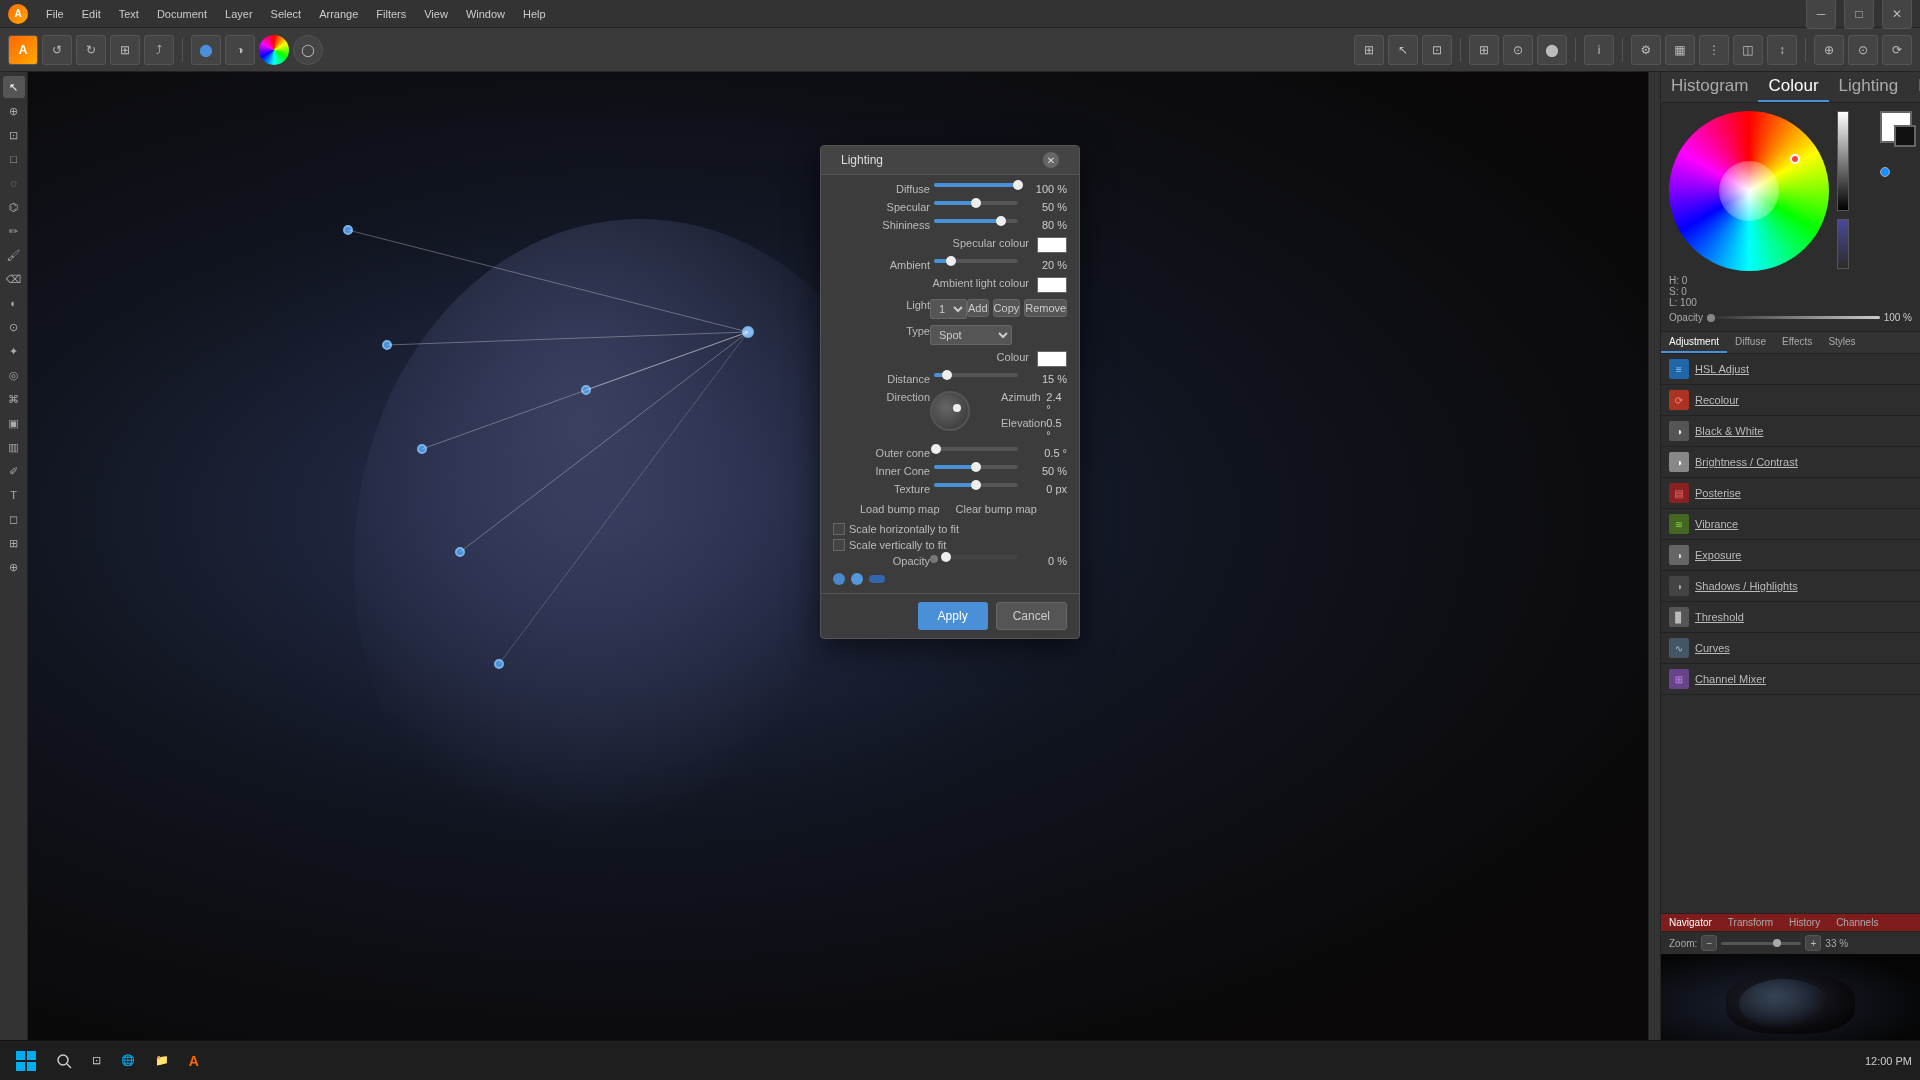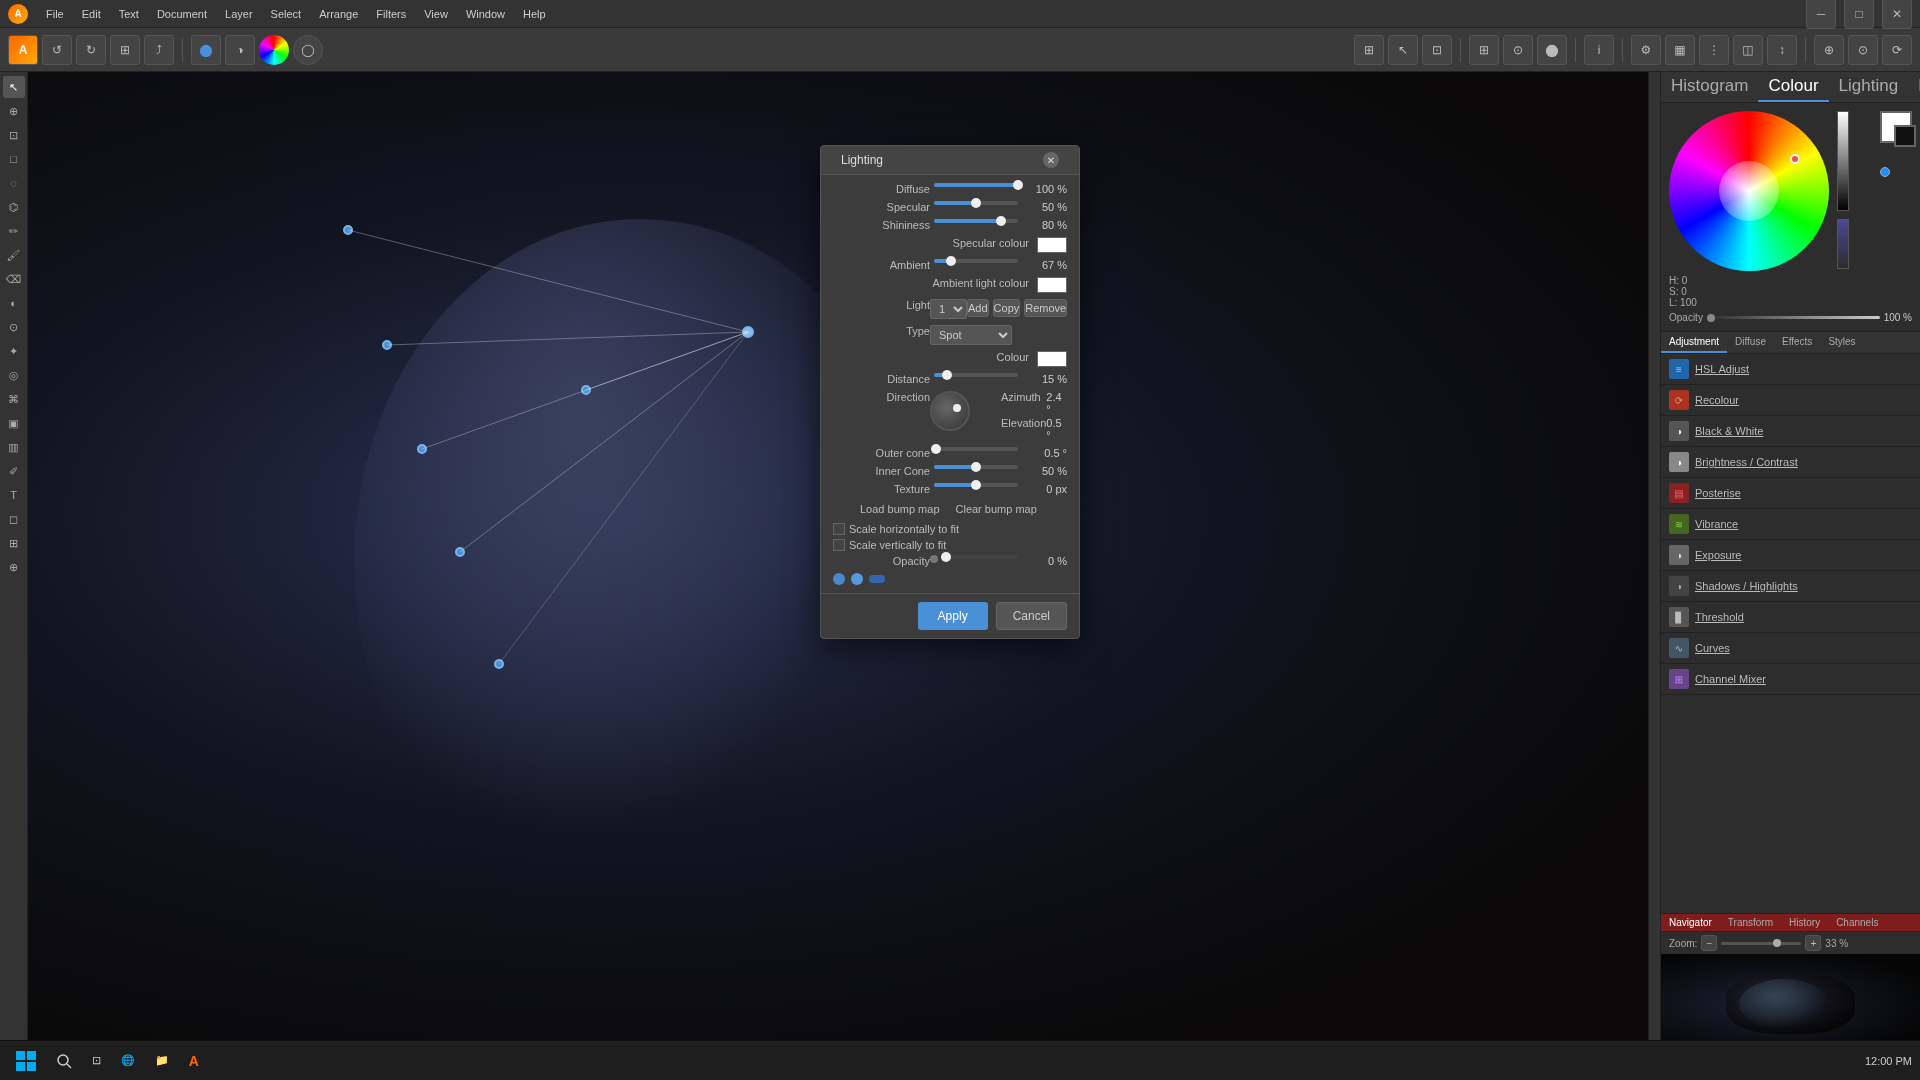--- a/index.html
+++ b/index.html
@@ -866,21 +866,21 @@
         <span class="dialog-label" style="width:auto;">Specular colour</span>
         <div class="color-box" style="margin-left:8px;"></div>
       </div>
 
       <div class="dialog-row">
         <span class="dialog-label">Ambient</span>
         <div class="slider-track" style="width:50px; margin: 0 4px;">
           <div class="slider-fill" style="width:20%;"></div>
           <div class="slider-thumb" style="left:20%;"></div>
         </div>
-        <span class="dialog-value">67 %</span>
+        <span class="dialog-value">20 %</span>
       </div>
 
       <div class="dialog-row" style="justify-content: flex-end;">
         <span class="dialog-label" style="width:auto;">Ambient light colour</span>
         <div class="color-box" style="margin-left:8px;"></div>
       </div>
 
       <div class="dialog-row">
         <span class="dialog-label">Light</span>
         <select class="dialog-select">

